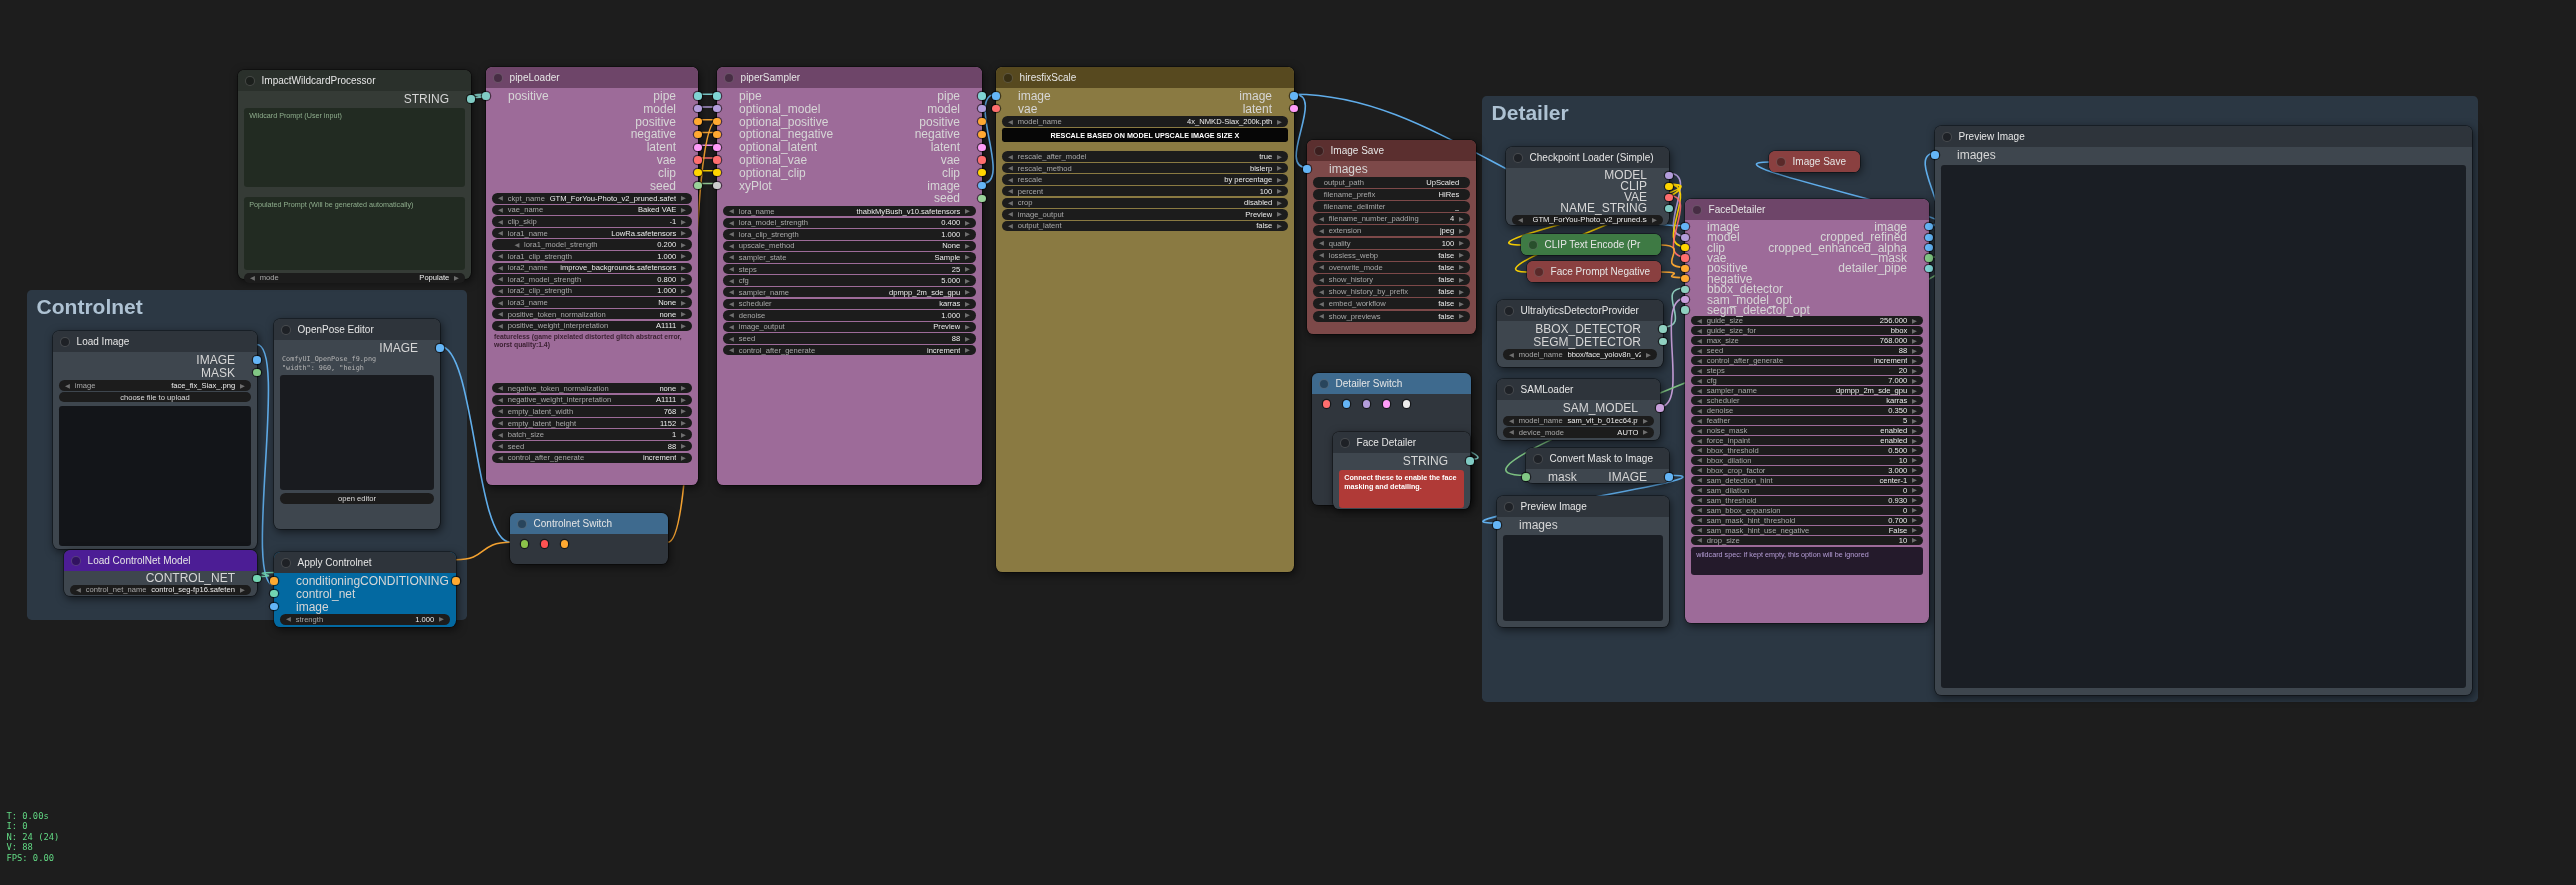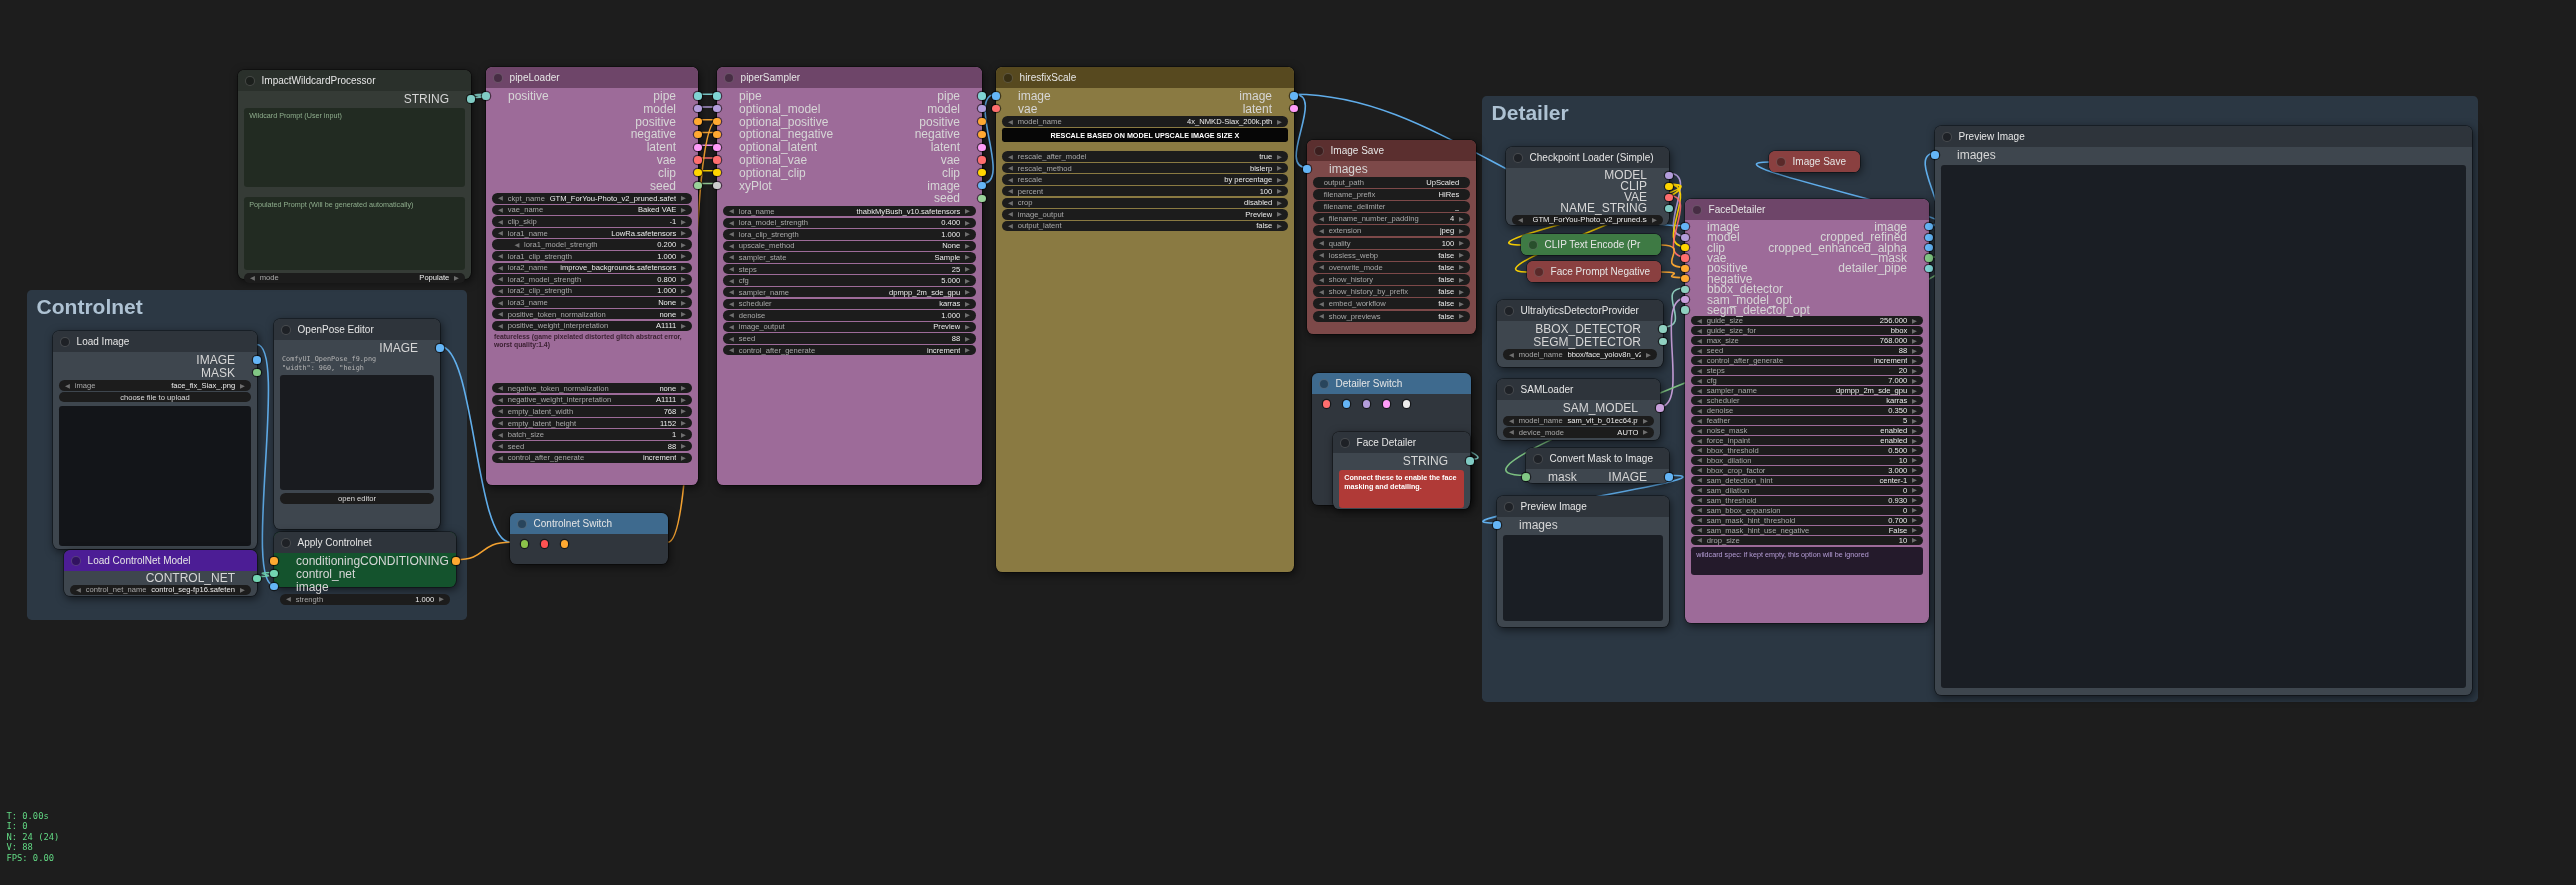--- a/index.html
+++ b/index.html
@@ -721,21 +721,21 @@
           </span>
         </div>
       </div>
       <div class="widget" style="height: 10.4px;">
         <span class="arr">◀</span>
         <span class="wl">control_net_name</span>
         <span class="wv">control_seg-fp16.safetensors</span>
         <span class="arr">▶</span>
       </div>
     </div>
-    <div class="node" style="left: 274px; top: 532px; width: 182px; height: 55px; background: #14532d;">
+    <div class="node" style="left: 274px; top: 552px; width: 182px; height: 75px; background: #0369a1;">
       <div class="hdr" style="background: rgb(46, 52, 59);">
         <span class="cdot"></span>
         <span>Apply Controlnet</span>
       </div>
       <div class="slots">
         <div class="srow" style="height: 12.8px;">
           <span class="sin">
             <span class="dot in" style="background: rgb(255, 169, 49);"></span>
             <span class="slbl">conditioning</span>
           </span>

